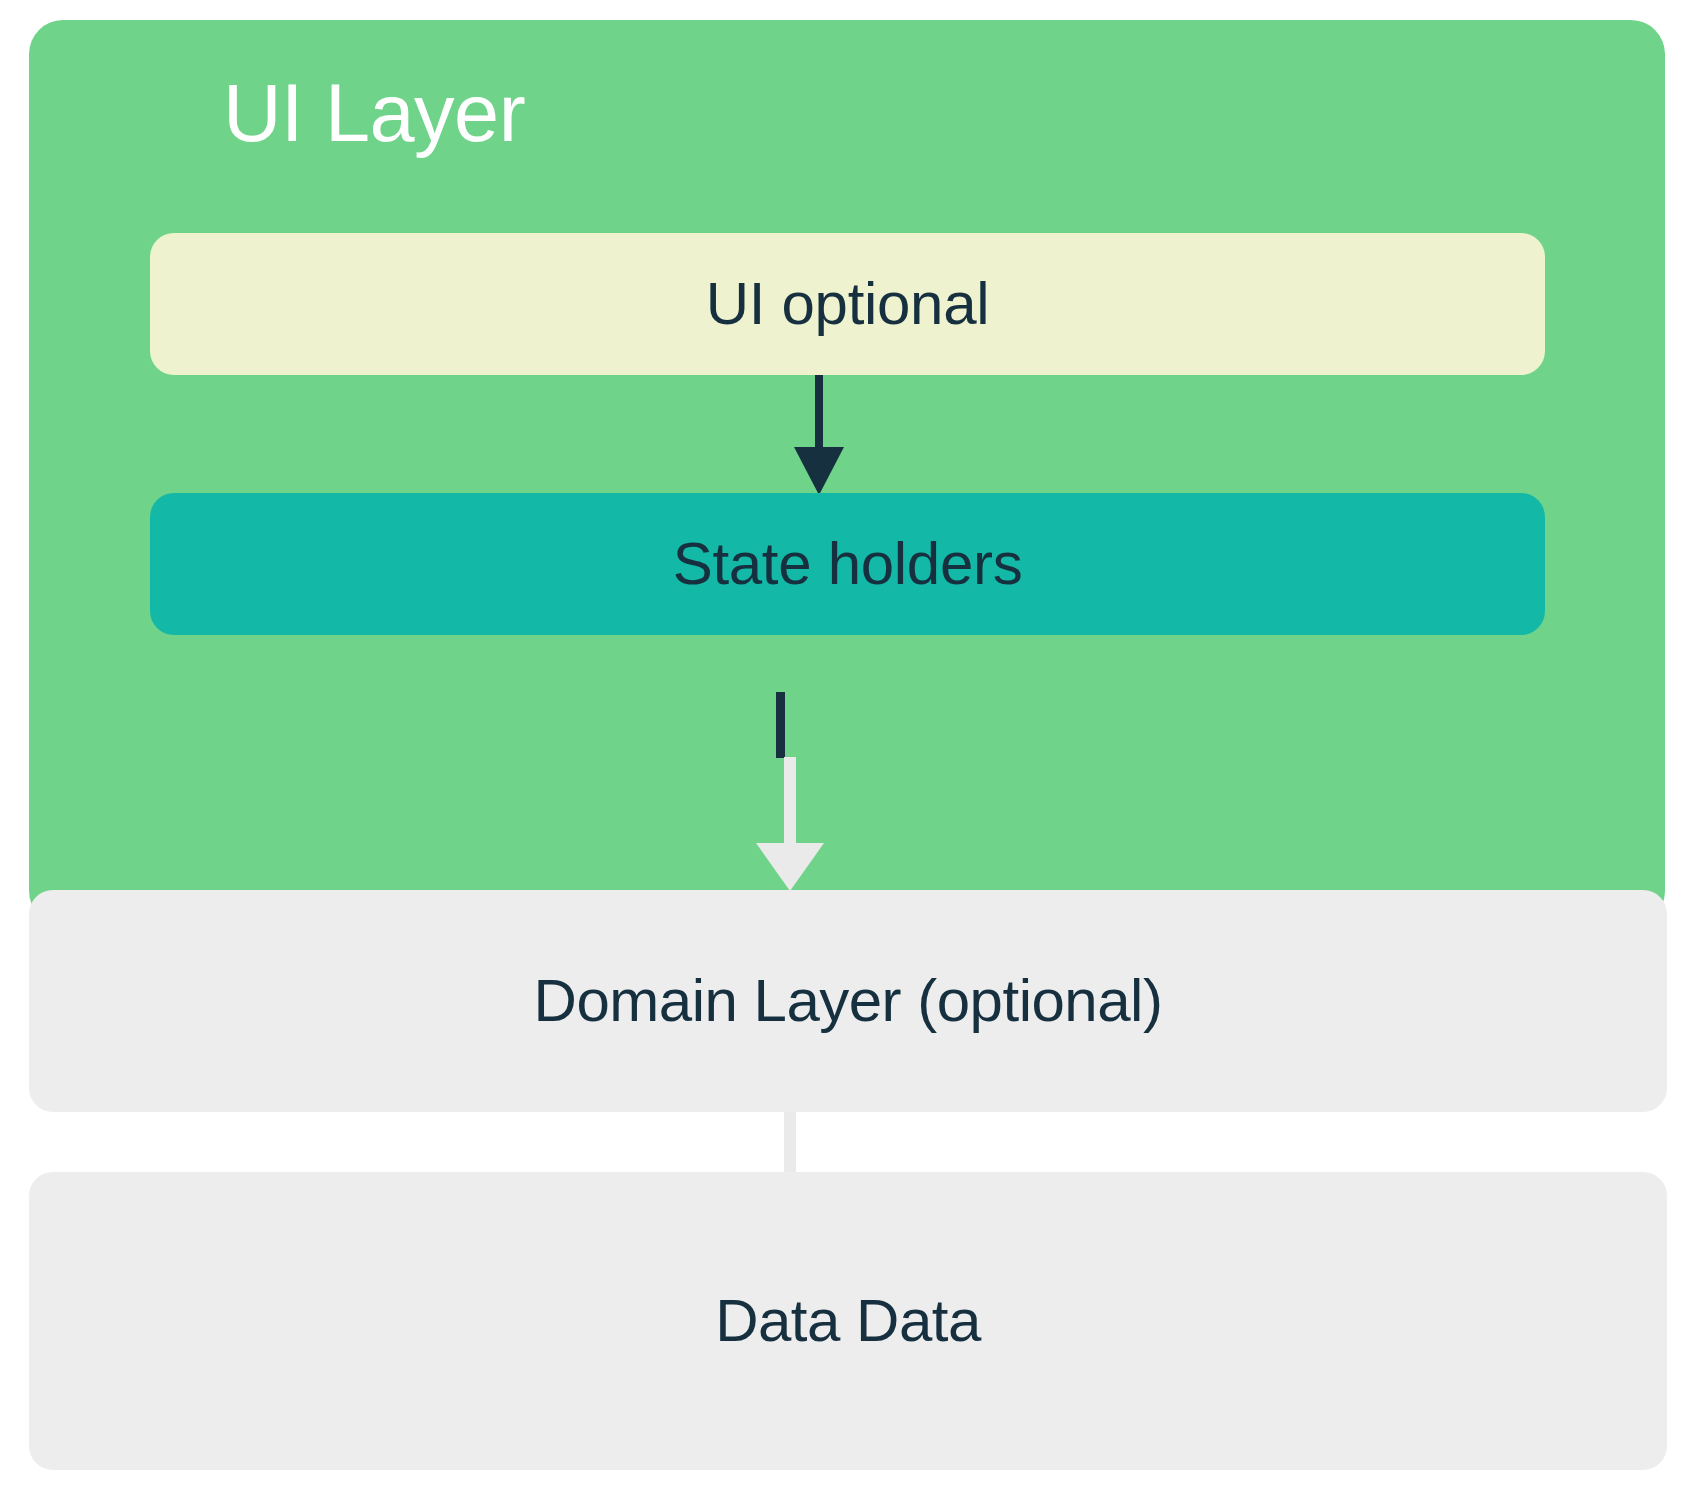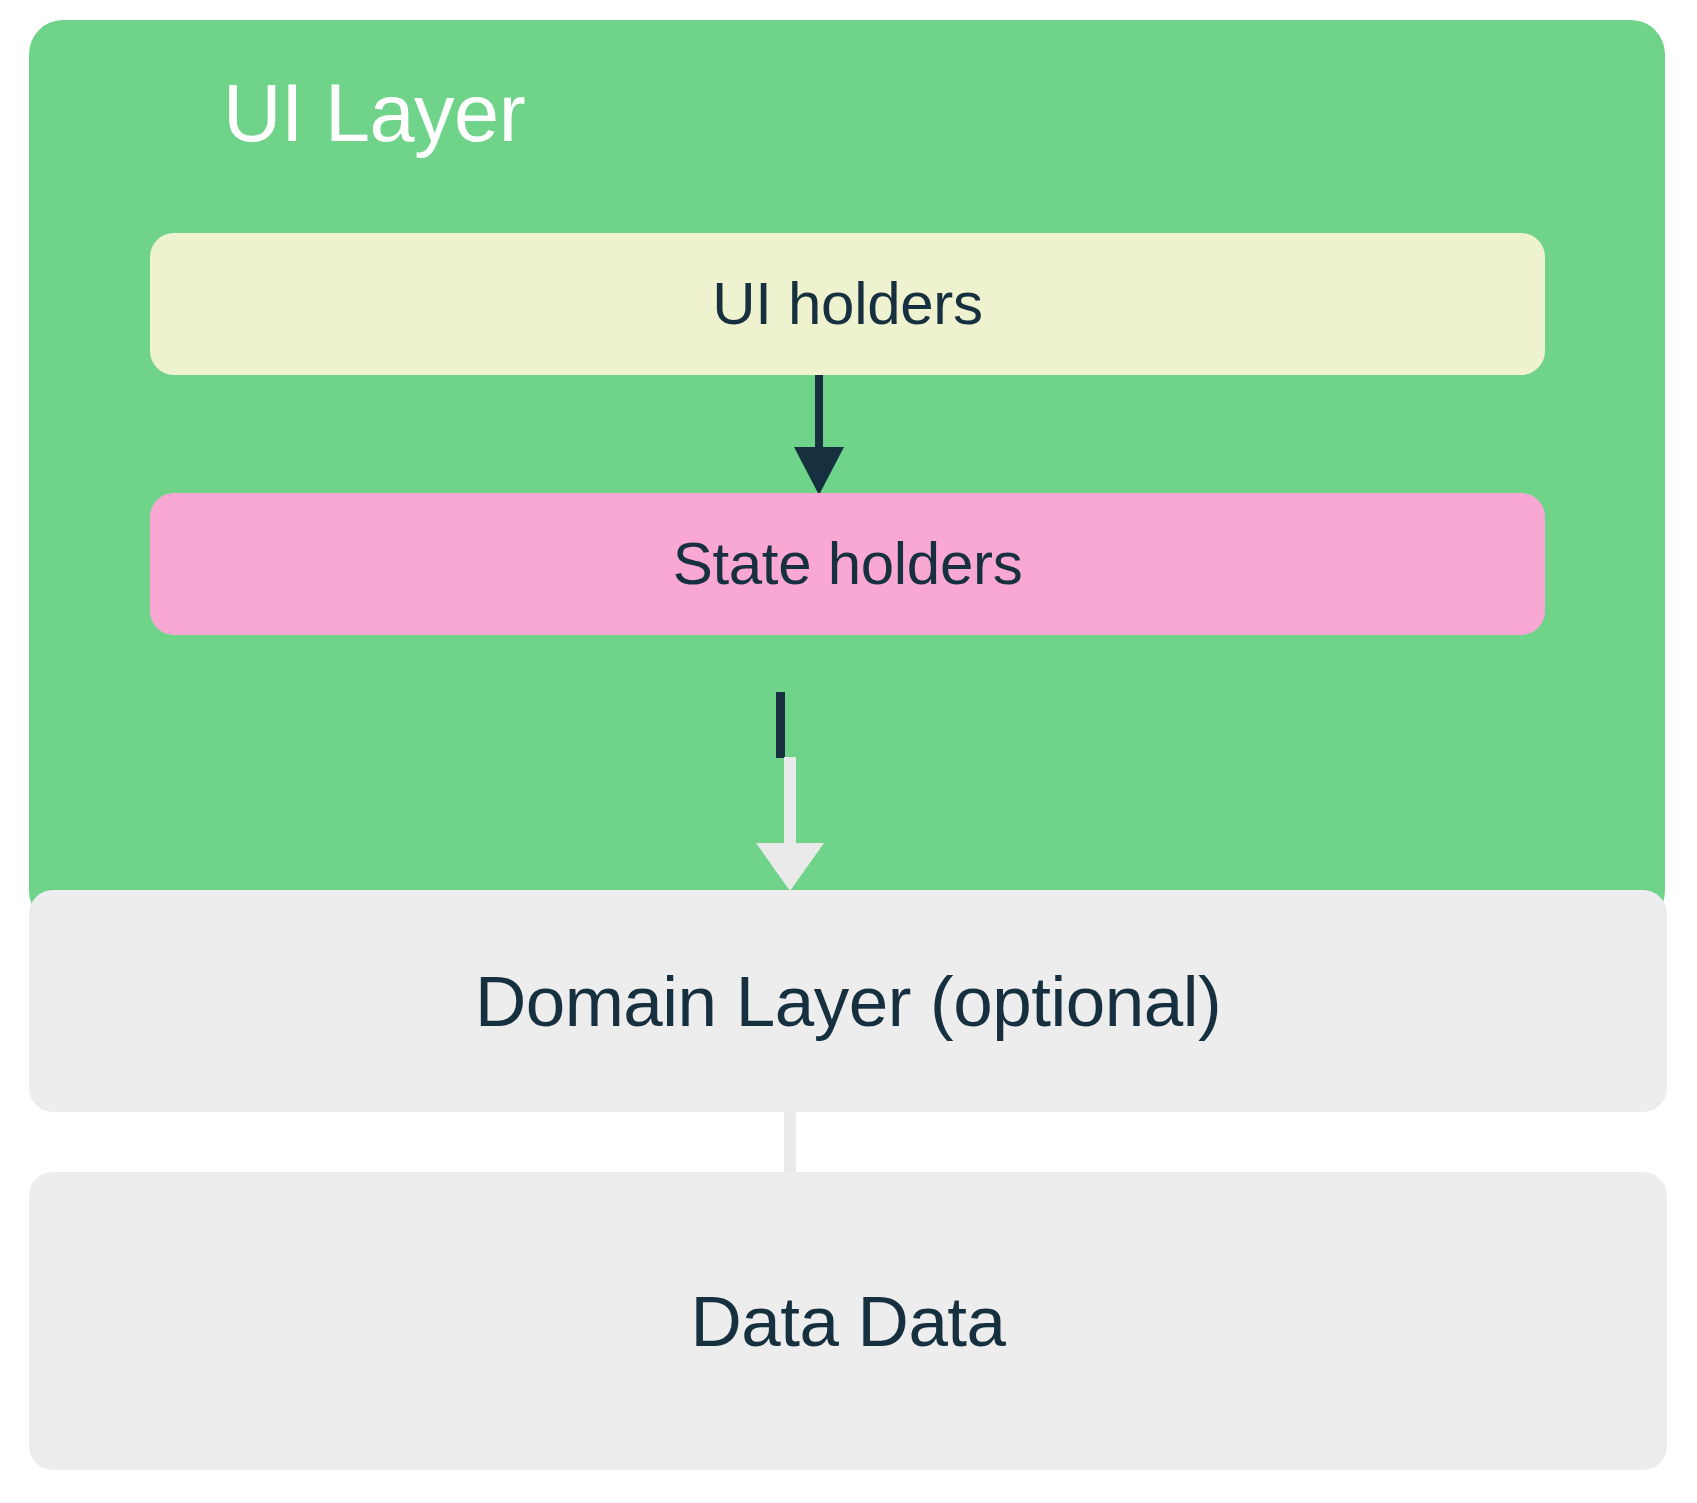--- a/index.html
+++ b/index.html
@@ -58,21 +58,21 @@
     color: #16303F;
     letter-spacing: -0.3px;
     white-space: nowrap;
   }
   .box-ui-elements {
     top: 213px;
     background: #EEF2CE;
   }
   .box-state-holders {
     top: 473px;
-    background: #f9a8d4;
+    background: #14b8a6;
   }
 
   
   .arrow {
     position: absolute;
     pointer-events: none;
   }
   .arrow .stem {
     position: absolute;
     left: 50%;
@@ -166,21 +166,21 @@
     left: 29px;
     width: 1638px;
     background: #EDEDED;
     border-radius: 24px;
     display: flex;
     align-items: center;
     justify-content: center;
     box-sizing: border-box;
   }
   .gray-layer .layer-label {
-    font-size: 71px;
+    font-size: 60px;
     line-height: 1;
     color: #16303F;
     letter-spacing: -0.5px;
     white-space: nowrap;
   }
   .layer-domain {
     top: 890px;
     height: 222px;
   }
   .layer-data {
@@ -190,21 +190,21 @@
 </style>
 </head>
 <body>
 
 <div id="canvas">
 
   <div class="ui-layer">
     <div class="ui-layer-title">UI Layer</div>
 
     <div class="inner-box box-ui-elements">
-      <span class="box-label">UI holders</span>
+      <span class="box-label">UI optional</span>
     </div>
 
     <div class="arrow arrow-ui-to-state">
       <div class="stem"></div>
       <div class="head"></div>
     </div>
 
     <div class="inner-box box-state-holders">
       <span class="box-label">State holders</span>
     </div>

